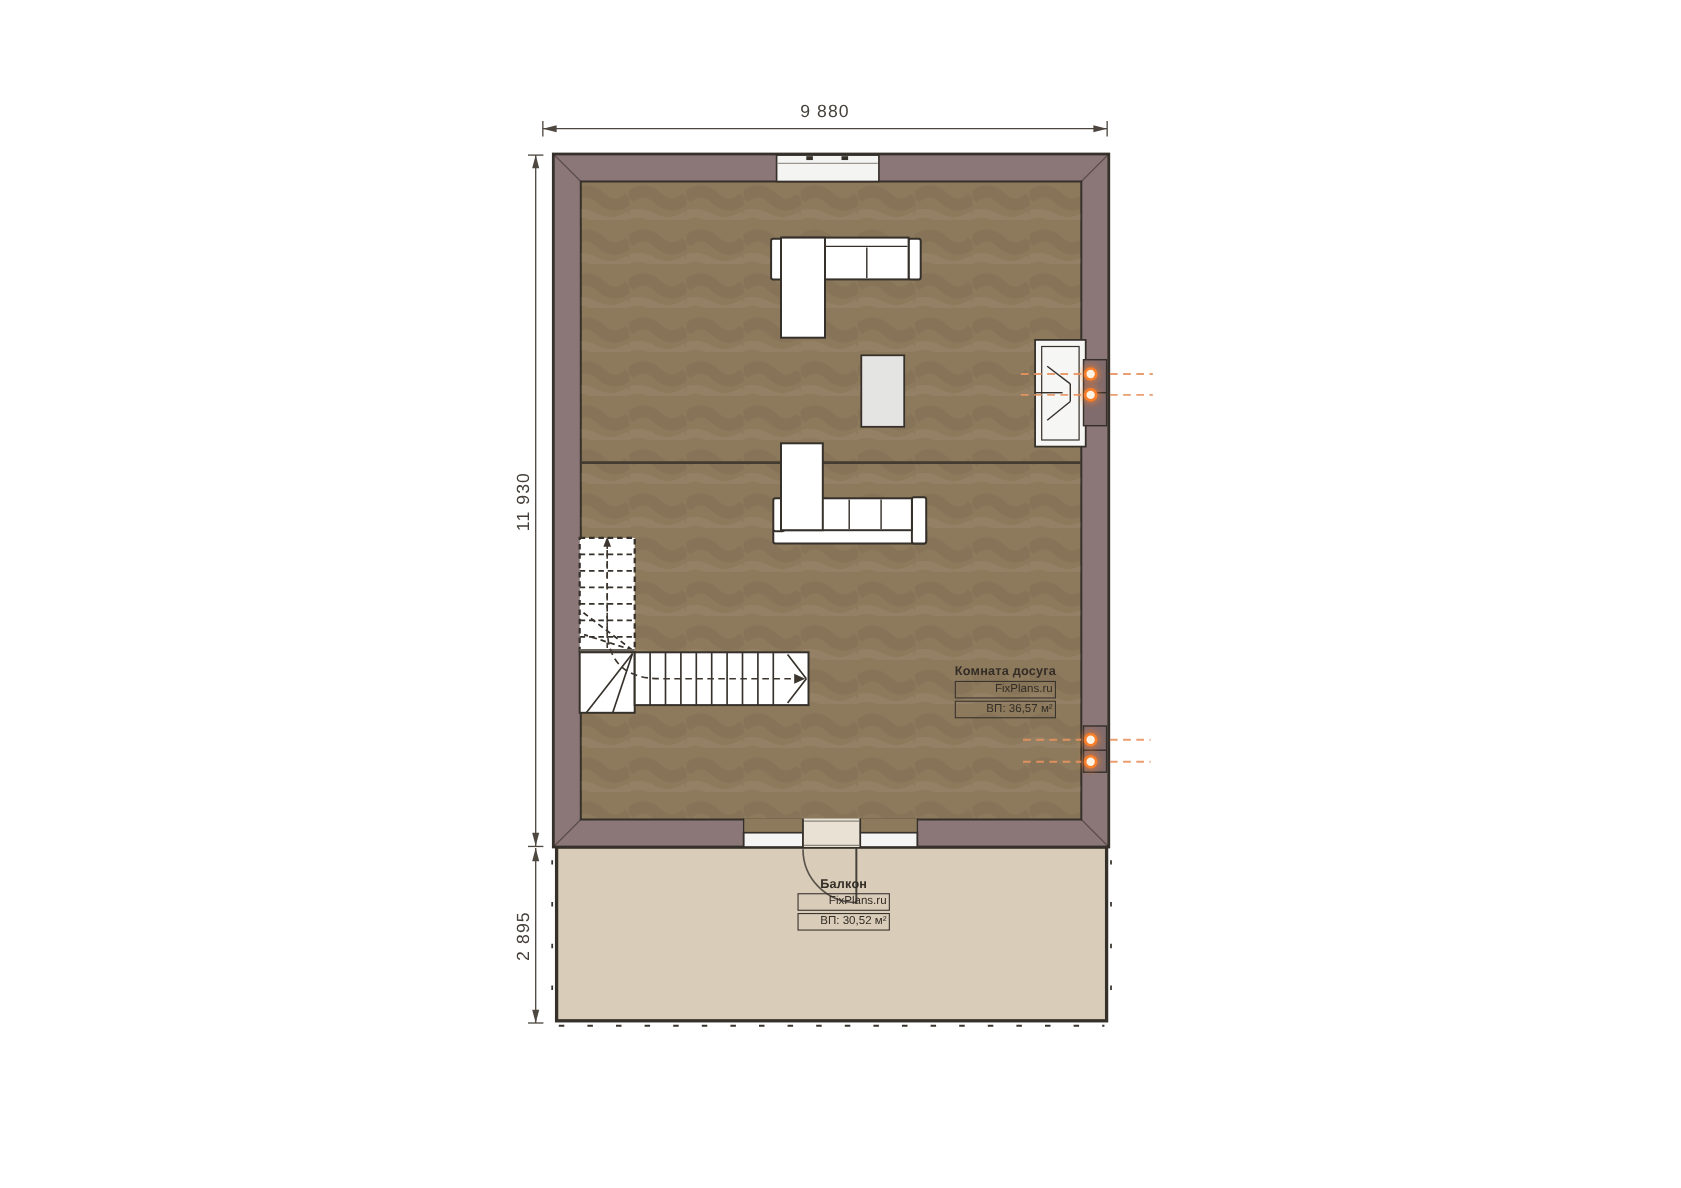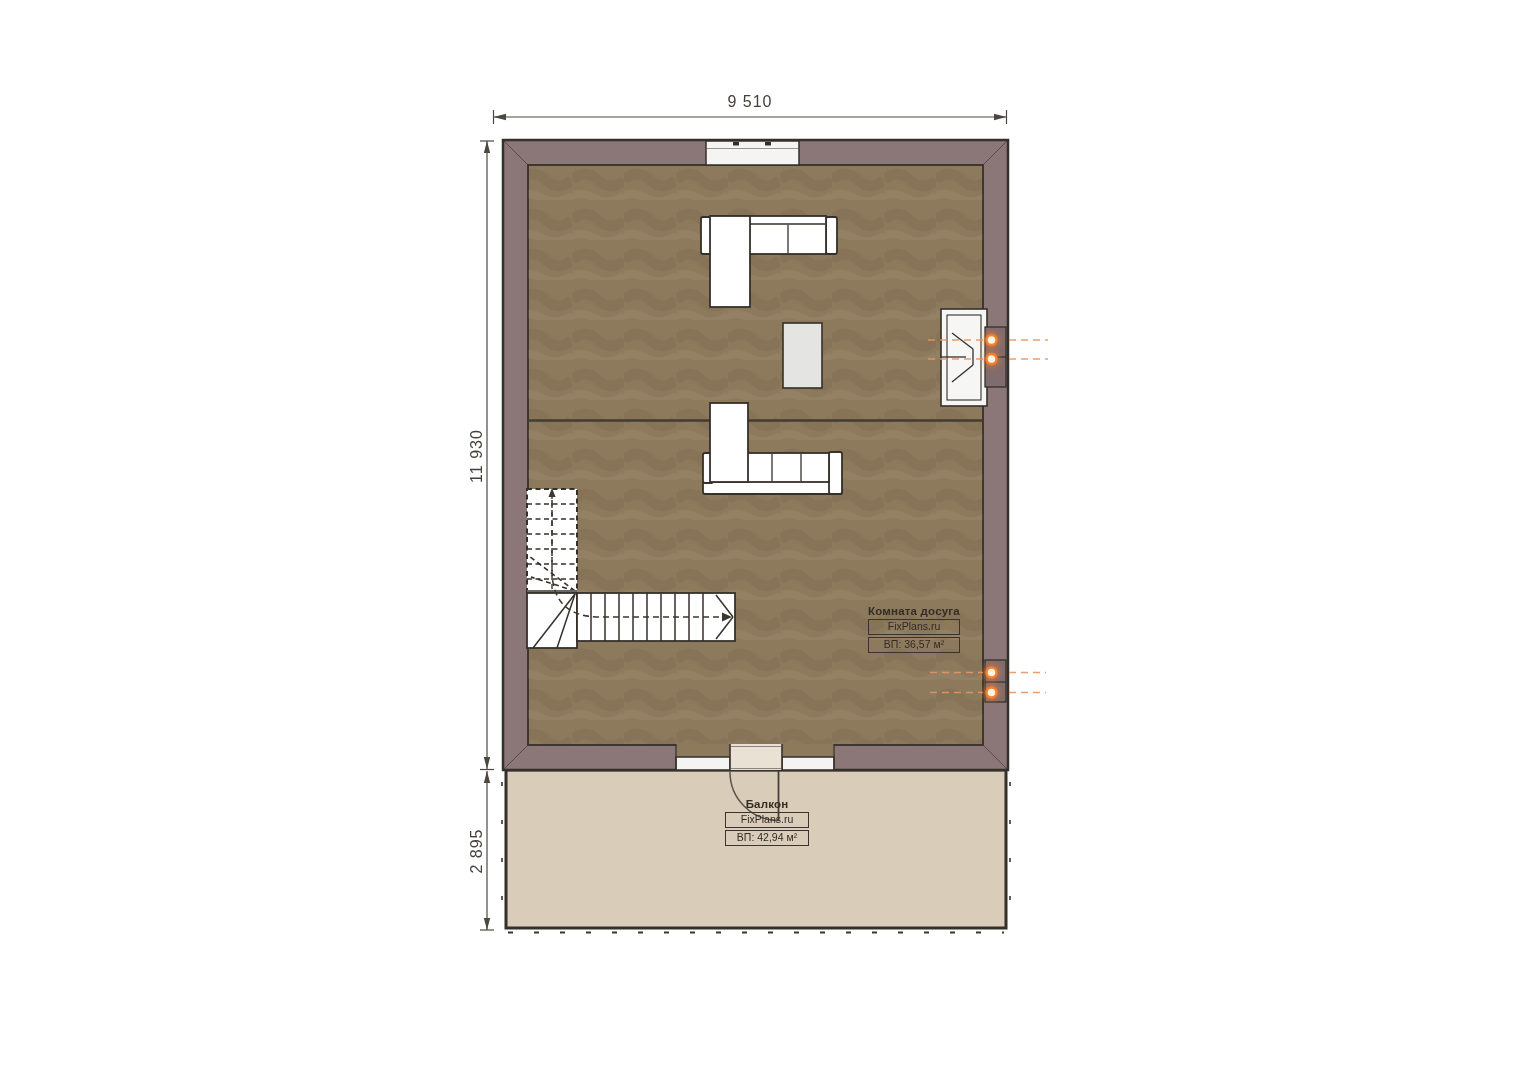--- a/index.html
+++ b/index.html
@@ -25,21 +25,21 @@
   .oring      {fill:#fff3e4;stroke:var(--accent-orange);stroke-width:2.4;}
   .dim        {stroke:#4d4740;stroke-width:1.2;fill:none;}
   .dimfill    {fill:#4d4740;stroke:none;}
 
   .dim-label{position:absolute;color:#45403a;font-size:16px;letter-spacing:1px;text-align:center;}
   .dim-label.vert{width:100px;transform:rotate(-90deg);}
 
   .room-label{position:absolute;text-align:center;color:#332d26;}
   .room-label .title{font-size:11.5px;font-weight:bold;letter-spacing:.2px;}
   .room-label .box{border:1.5px solid #3a342e;font-size:10.5px;padding:0px 2px 1px 2px;margin-top:2px;
-                   line-height:13px;background:transparent;}
+                   line-height:13px;background:transparent;text-align:right;}
 </style>
 </head>
 <body>
 
 <div id="canvas">
 
   <svg width="1528" height="1080" viewBox="0 0 1528 1080">
     <defs>
       <filter id="glow" x="-200%" y="-200%" width="500%" height="500%">
         <feGaussianBlur stdDeviation="3.2"></feGaussianBlur>
@@ -201,31 +201,31 @@
     </g>
 
     <g>
       <line class="dim" x1="487" y1="771" x2="487" y2="930"></line>
       <line class="dim" x1="480" y1="930" x2="494" y2="930"></line>
       <polygon class="dimfill" points="487,771 483.8,783 490.2,783"></polygon>
       <polygon class="dimfill" points="487,930 483.8,918 490.2,918"></polygon>
     </g>
   </svg>
 
-  <div class="dim-label" style="left:700px;top:93px;width:100px;">9 510</div>
+  <div class="dim-label" style="left:700px;top:93px;width:100px;">9 880</div>
 
   <div class="dim-label vert" style="left:427px;top:447px;">11 930</div>
 
   <div class="dim-label vert" style="left:427px;top:842px;">2 895</div>
 
   <div class="room-label" style="left:836px;top:605px;width:92px;padding-left:32px;">
     <div class="title">Комната досуга</div>
     <div class="box">FixPlans.ru</div>
     <div class="box">ВП: 36,57 м²</div>
   </div>
 
   <div class="room-label" style="left:725px;top:798px;width:84px;">
     <div class="title">Балкон</div>
     <div class="box">FixPlans.ru</div>
-    <div class="box">ВП: 42,94 м²</div>
+    <div class="box">ВП: 30,52 м²</div>
   </div>
 
 </div>
 
 </body></html>

